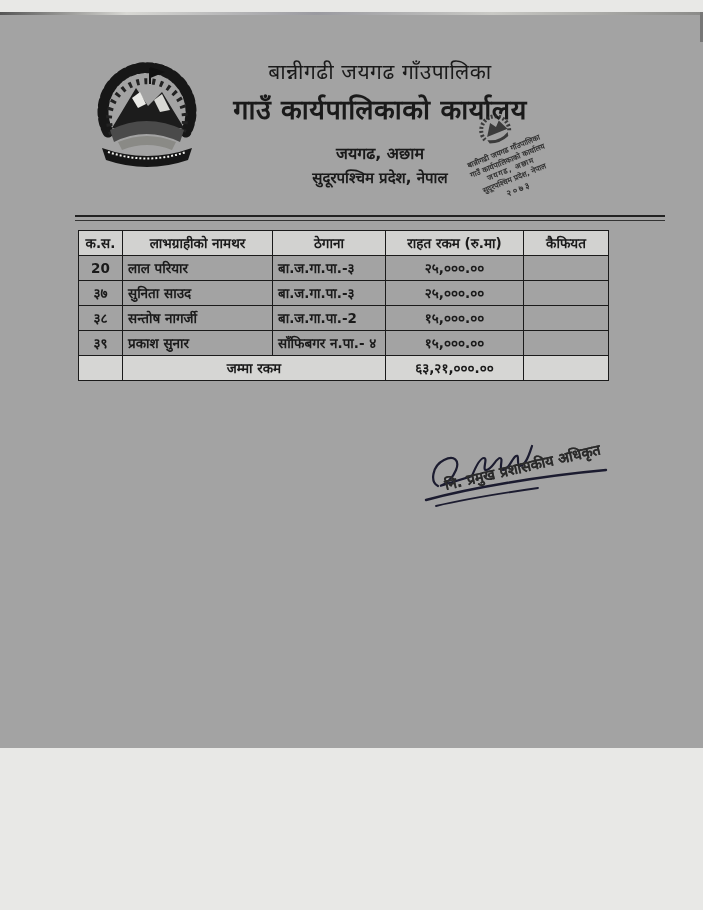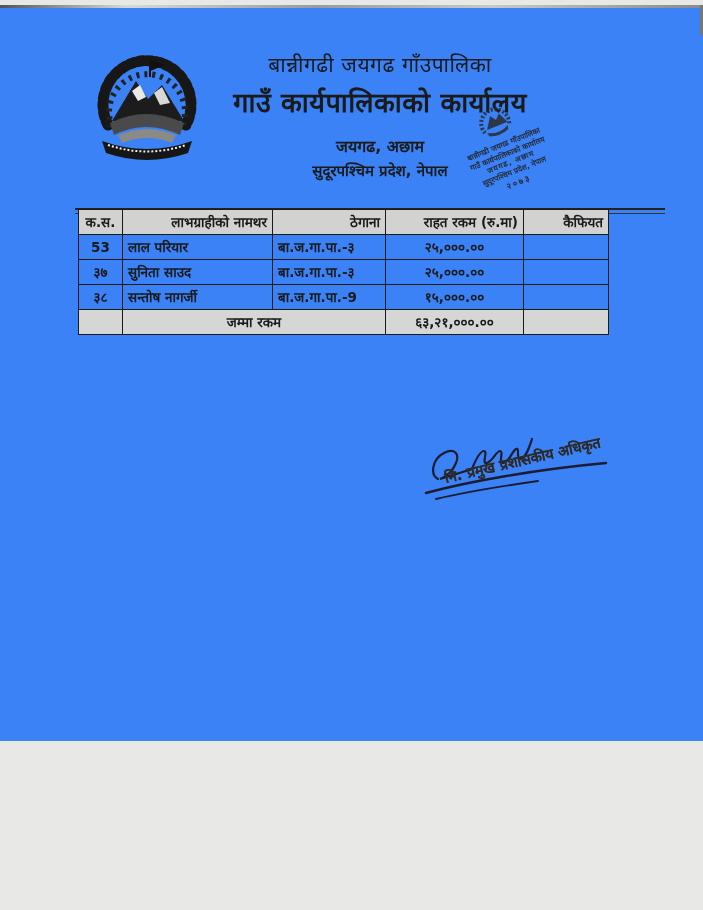--- a/index.html
+++ b/index.html
@@ -1,18 +1,18 @@
 <!DOCTYPE html>
 <html><head>
 <meta charset="utf-8">
 <style>
   html,body{margin:0;padding:0;background:#e8e8e6;}
   .page{
-    position:relative; width:703px; height:736px; margin:5px auto;
-    background:#3b82f6; overflow:hidden;
+    position:relative; width:703px; height:736px; margin:12px auto;
+    background:#a3a3a3; overflow:hidden;
     font-family:"DejaVu Sans","Liberation Sans",sans-serif;
     color:#1a1a1a;
   }
   .scan-edge-top{
     position:absolute; left:0; top:0; width:703px; height:3px;
     background:linear-gradient(90deg,#555 0%,#d8d8d4 18%,#9a9aa0 45%,#c9c9c5 70%,#8a8a88 100%);
   }
   .scan-edge-right{
     position:absolute; right:0; top:0; width:3px; height:30px; background:#777;
   }
@@ -32,28 +32,28 @@
     position:absolute; left:428px; top:96px; width:160px; height:108px;
     transform:rotate(-22deg); transform-origin:50% 50%;
     color:rgba(35,35,35,.88); text-align:center; pointer-events:none;
   }
   .stamp .s-emblem{width:40px; height:34px; opacity:.85;}
   .stamp .s-line{font-size:7.5px; font-weight:bold; line-height:9.5px; white-space:nowrap;}
   .stamp .s-line.wide{letter-spacing:1px;}
   .stamp .s-year{font-size:8.5px; font-weight:bold; margin-top:1px; letter-spacing:2px;}
   
   table.relief{
-    position:absolute; left:78px; top:204px; width:530px;
+    position:absolute; left:78px; top:218px; width:530px;
     border-collapse:collapse; table-layout:fixed;padding-left:39px;
   }
   table.relief td,table.relief th{
     border:1.6px solid #1a1a1a; font-size:13.5px; font-weight:bold;
     height:22px; padding:1px 5px; overflow:hidden; white-space:nowrap;
   }
-  table.relief th{background:#d2d2d0; text-align:right;}
+  table.relief th{background:#d2d2d0; text-align:center;}
   table.relief th.c,table.relief td.c{text-align:center; padding:1px 2px;}
   table.relief tr.total td{background:#d6d6d4;}
   
   .sig{position:absolute; left:420px; top:424px; width:195px; height:72px;}
   .designation{
     position:absolute; left:447px; top:462px; width:220px;
     transform:rotate(-13deg); transform-origin:0 100%;
     font-size:14.5px; font-weight:bold; color:#2a2a2a;
     text-shadow:0 0 .6px #444; white-space:nowrap;
   }
@@ -120,37 +120,44 @@
         <tr id="thead-row">
           <th class="c">क.स.</th>
           <th>लाभग्राहीको नामथर</th>
           <th>ठेगाना</th>
           <th>राहत रकम (रु.मा)</th>
           <th>कैफियत</th>
         </tr>
       </thead>
     <tbody id="tbody-rows">
         <tr>
-          <td class="c">53</td>
+          <td class="c">20</td>
           <td>लाल परियार</td>
           <td>बा.ज.गा.पा.-३</td>
           <td class="c">२५,०००.००</td>
           <td></td>
         </tr>
         <tr>
           <td class="c">३७</td>
           <td>सुनिता साउद</td>
           <td>बा.ज.गा.पा.-३</td>
           <td class="c">२५,०००.००</td>
           <td></td>
         </tr>
         <tr>
           <td class="c">३८</td>
           <td>सन्तोष नागर्जी</td>
-          <td>बा.ज.गा.पा.-9</td>
+          <td>बा.ज.गा.पा.-2</td>
+          <td class="c">१५,०००.००</td>
+          <td></td>
+        </tr>
+        <tr>
+          <td class="c">३९</td>
+          <td>प्रकाश सुनार</td>
+          <td>साँफिबगर न.पा.- ४</td>
           <td class="c">१५,०००.००</td>
           <td></td>
         </tr>
         <tr class="total">
           <td></td>
           <td colspan="2" class="c">जम्मा रकम</td>
           <td class="c">६३,२१,०००.००</td>
           <td></td>
         </tr>
       </tbody>

